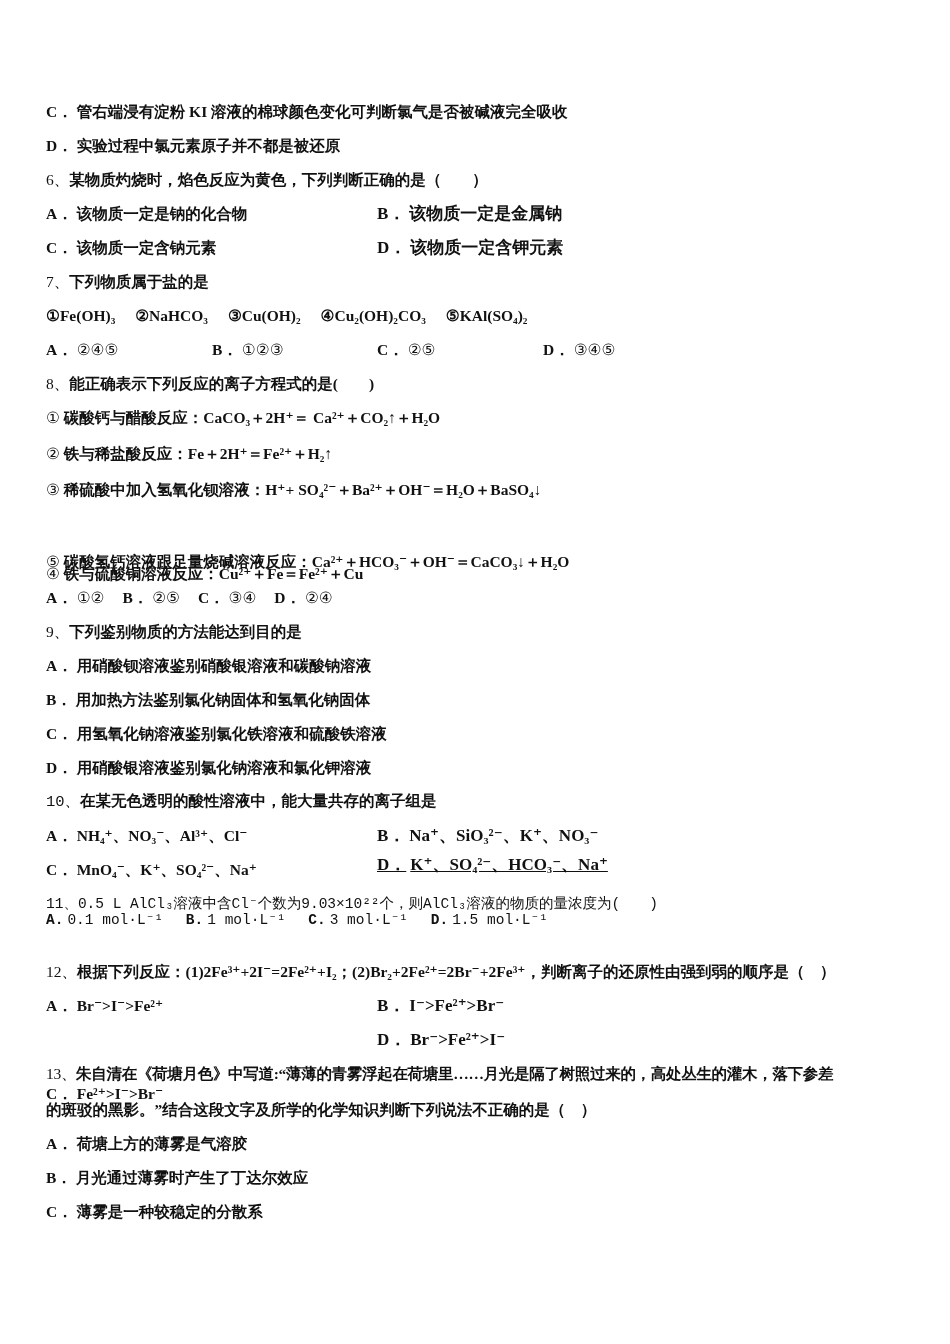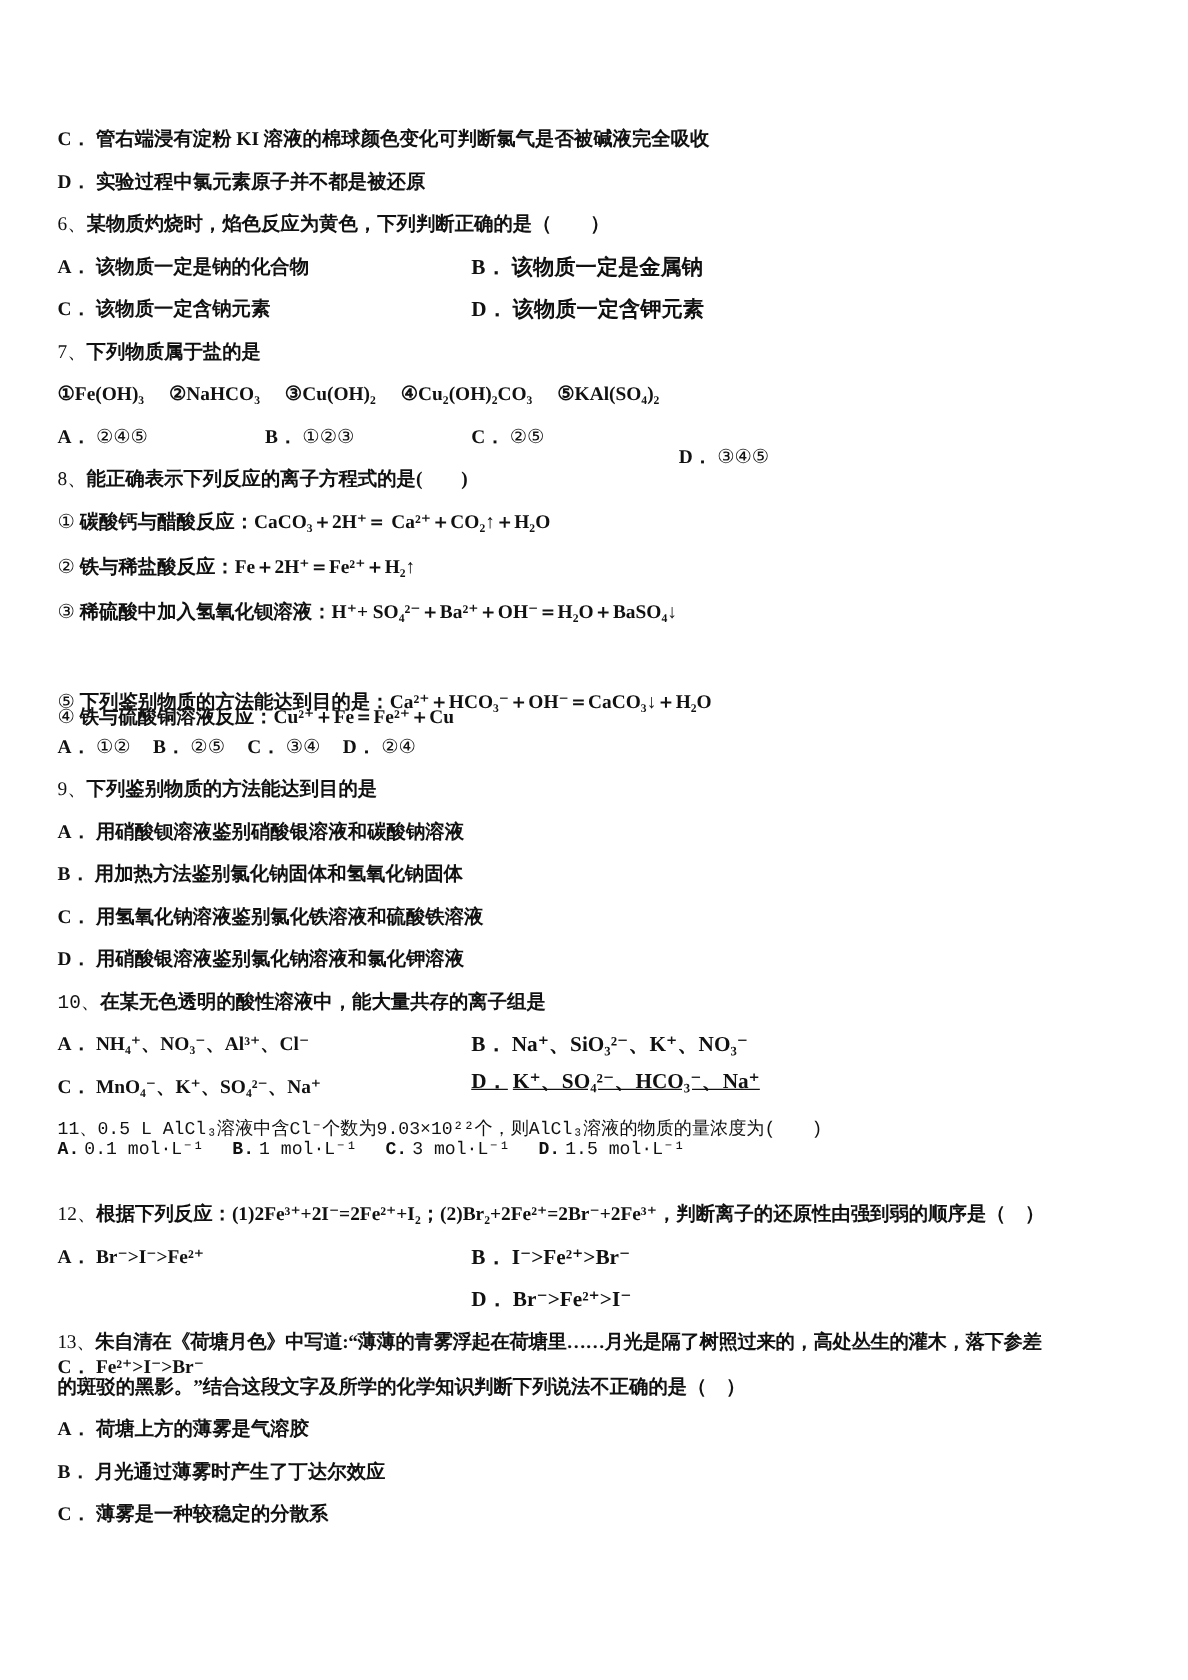--- a/index.html
+++ b/index.html
@@ -57,21 +57,21 @@
 </div>
 <div class="line" style="top:340px;">
   <span class="opt">A．</span><span>②④⑤</span>
 </div>
 <div class="line" style="top:340px; left:212px;">
   <span class="opt">B．</span><span>①②③</span>
 </div>
 <div class="line" style="top:340px; left:377px;">
   <span class="opt">C．</span><span>②⑤</span>
 </div>
-<div class="line" style="top:340px; left:543px;margin-top:16px;">
+<div class="line" style="top:340px; left:543px;">
   <span class="opt">D．</span><span>③④⑤</span>
 </div>
 
 <div class="line" style="top:374px;">
   <span class="qnum">8、</span><span class="b">能正确表示下列反应的离子方程式的是(　　)</span>
 </div>
 <div class="line" style="top:408px;">
   <span>①</span>
   <span class="b">碳酸钙与醋酸反应：</span><span class="b">CaCO₃＋2H⁺＝ Ca²⁺＋CO₂↑＋H₂O</span>
 </div>
@@ -82,21 +82,21 @@
 <div class="line" style="top:480px;">
   <span>③</span>
   <span class="b">稀硫酸中加入氢氧化钡溶液：</span><span class="b">H⁺+ SO₄²⁻＋Ba²⁺＋OH⁻＝H₂O＋BaSO₄↓</span>
 </div>
 <div class="line" style="top:516px;margin-top:48px;">
   <span>④</span>
   <span class="b">铁与硫酸铜溶液反应：</span><span class="b">Cu²⁺＋Fe＝Fe²⁺＋Cu</span>
 </div>
 <div class="line" style="top:552px;">
   <span>⑤</span>
-  <span class="b">下列鉴别物质的方法能达到目的是：</span><span class="b">Ca²⁺＋HCO₃⁻＋OH⁻＝CaCO₃↓＋H₂O</span>
+  <span class="b">碳酸氢钙溶液跟足量烧碱溶液反应：</span><span class="b">Ca²⁺＋HCO₃⁻＋OH⁻＝CaCO₃↓＋H₂O</span>
 </div>
 <div class="line" style="top:588px;">
   <span class="opt">A．</span><span>①②</span><span class="gap" style="width:14px"></span>
   <span class="opt">B．</span><span>②⑤</span><span class="gap" style="width:14px"></span>
   <span class="opt">C．</span><span>③④</span><span class="gap" style="width:14px"></span>
   <span class="opt">D．</span><span>②④</span>
 </div>
 
 <div class="line" style="top:622px;">
   <span class="qnum">9、</span><span class="b">下列鉴别物质的方法能达到目的是</span>

